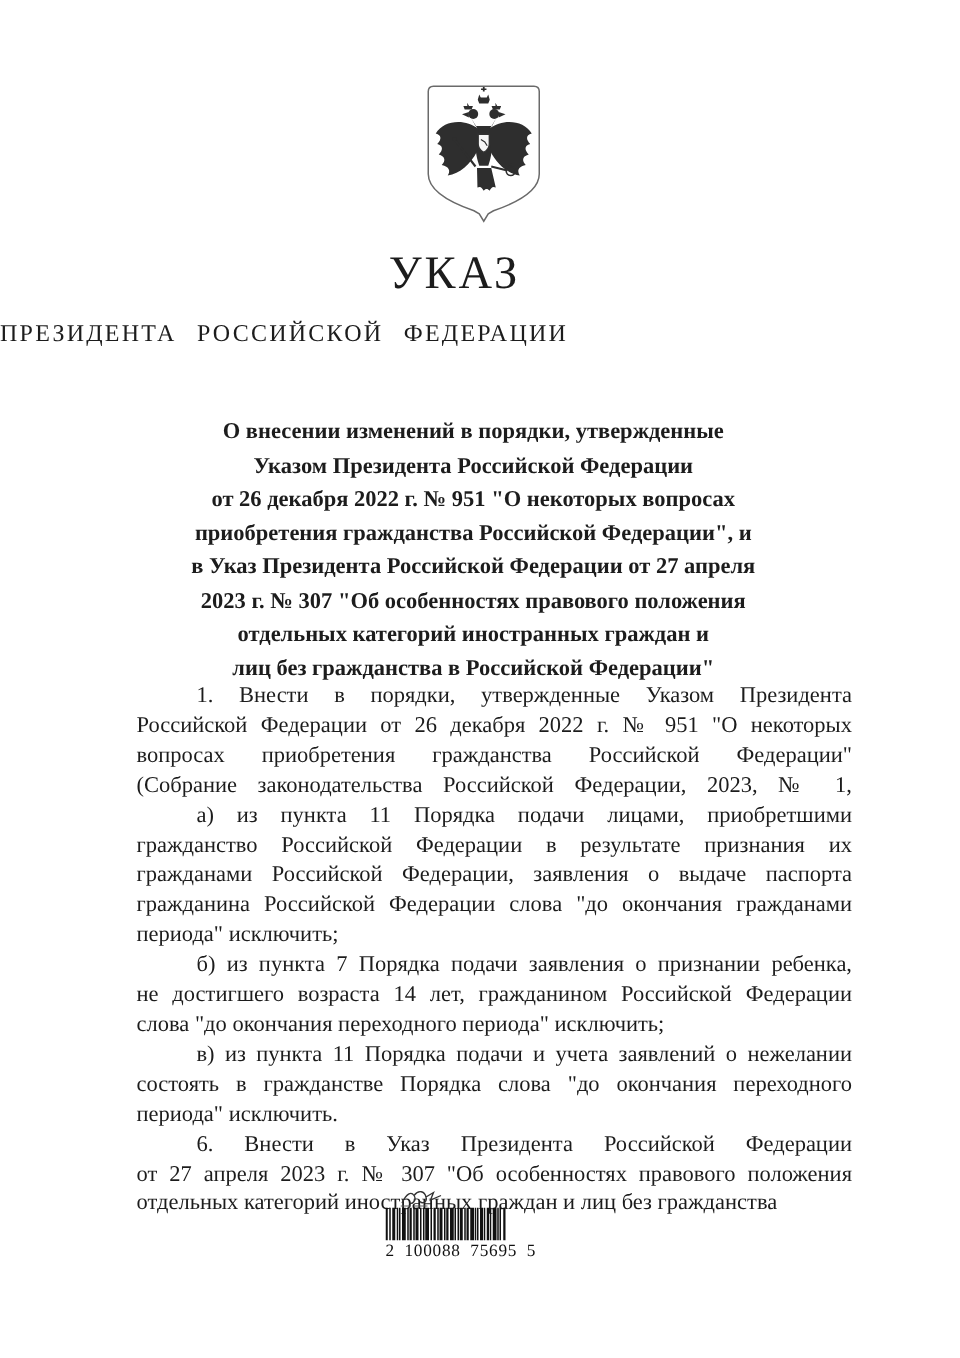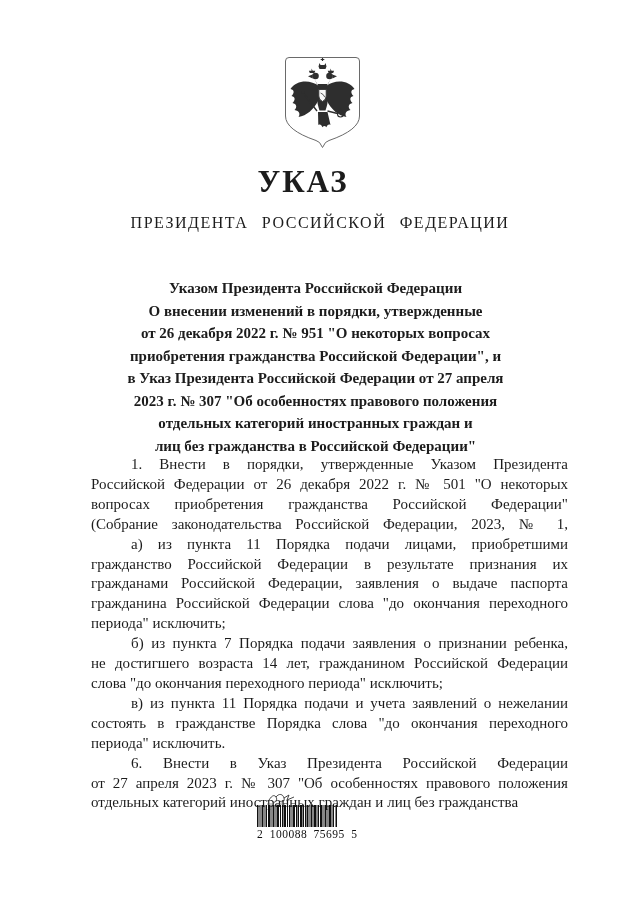--- a/index.html
+++ b/index.html
@@ -9,26 +9,26 @@
     width:640px;height:905px;
     background:#ffffff;
     margin:0 auto;
     overflow:hidden;
     font-family:"Liberation Serif","DejaVu Serif",serif;
     color:#1c1c1c;
   }
   .emblem{position:absolute;left:284px;top:56px;width:77px;height:93px;}
   .doc-title{
     position:absolute;left:0;top:166px;width:606px;
-    text-align:center;font-size:31px;font-weight:bold;
+    text-align:center;font-size:31px;font-weight:normal;
     letter-spacing:2px;line-height:32px;margin:0;
   }
   .doc-subtitle{
     position:absolute;left:0;top:212px;width:640px;
-    text-align:center;font-size:16px;font-weight:normal;
+    font-size:16px;font-weight:normal;
     letter-spacing:1.5px;word-spacing:8px;line-height:22px;margin:0;
   }
   .subject{
     position:absolute;left:63px;top:277px;width:505px;
     text-align:center;font-weight:bold;font-size:15px;line-height:22.5px;
   }
   .body-text{
     position:absolute;left:63px;top:455px;width:505px;
     font-size:15px;line-height:19.9px;
   }
@@ -96,42 +96,42 @@
 
       <path d="M34.8,33.5 h7.4 v6.5 q0,3.6 -3.7,5.5 q-3.7,-1.9 -3.7,-5.5 z" fill="#f7f7f7" stroke="#333" stroke-width="0.9"></path>
       <path d="M36.6,37 l2.6,1.6 l1.6,2.6" stroke="#333" stroke-width="0.8" fill="none"></path>
     </svg>
   </div>
 
   <h1 class="doc-title">УКАЗ</h1>
   <h2 class="doc-subtitle">ПРЕЗИДЕНТА РОССИЙСКОЙ ФЕДЕРАЦИИ</h2>
 
   <div class="subject">
+    <div class="sline">О внесении изменений в порядки, утвержденные</div>
     <div class="sline">Указом Президента Российской Федерации</div>
-    <div class="sline">О внесении изменений в порядки, утвержденные</div>
     <div class="sline">от 26 декабря 2022 г. № 951 "О некоторых вопросах</div>
     <div class="sline">приобретения гражданства Российской Федерации", и</div>
     <div class="sline">в Указ Президента Российской Федерации от 27 апреля</div>
     <div class="sline">2023 г. № 307 "Об особенностях правового положения</div>
     <div class="sline">отдельных категорий иностранных граждан и</div>
     <div class="sline">лиц без гражданства в Российской Федерации"</div>
   </div>
 
   <div class="body-text">
     <div class="para">
       <div class="pline first">1. Внести в порядки, утвержденные Указом Президента</div>
-      <div class="pline">Российской Федерации от 26 декабря 2022 г. № 501 "О некоторых</div>
+      <div class="pline">Российской Федерации от 26 декабря 2022 г. № 951 "О некоторых</div>
       <div class="pline">вопросах приобретения гражданства Российской Федерации"</div>
       <div class="pline">(Собрание законодательства Российской Федерации, 2023, № 1,</div>
     </div>
     <div class="para">
       <div class="pline first">а) из пункта 11 Порядка подачи лицами, приобретшими</div>
       <div class="pline">гражданство Российской Федерации в результате признания их</div>
       <div class="pline">гражданами Российской Федерации, заявления о выдаче паспорта</div>
-      <div class="pline">гражданина Российской Федерации слова "до окончания переходного</div>
+      <div class="pline">гражданина Российской Федерации слова "до окончания гражданами</div>
       <div class="pline plast">периода" исключить;</div>
     </div>
     <div class="para">
       <div class="pline first">б) из пункта 7 Порядка подачи заявления о признании ребенка,</div>
       <div class="pline">не достигшего возраста 14 лет, гражданином Российской Федерации</div>
       <div class="pline plast">слова "до окончания переходного периода" исключить;</div>
     </div>
     <div class="para">
       <div class="pline first">в) из пункта 11 Порядка подачи и учета заявлений о нежелании</div>
       <div class="pline">состоять в гражданстве Порядка слова "до окончания переходного</div>

